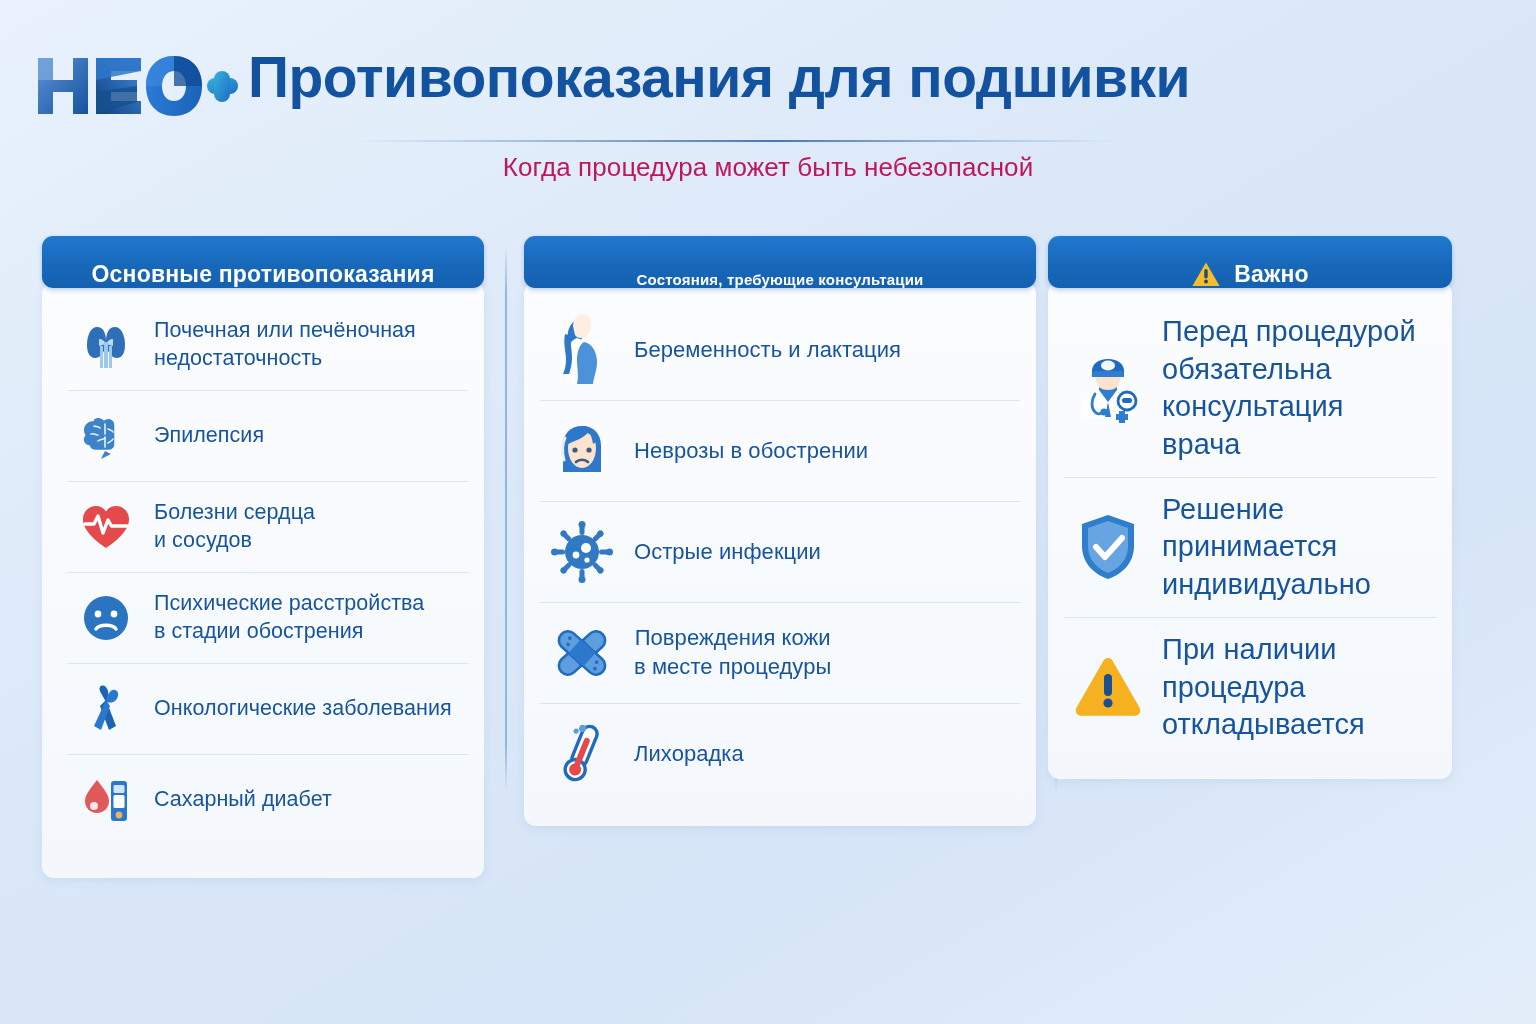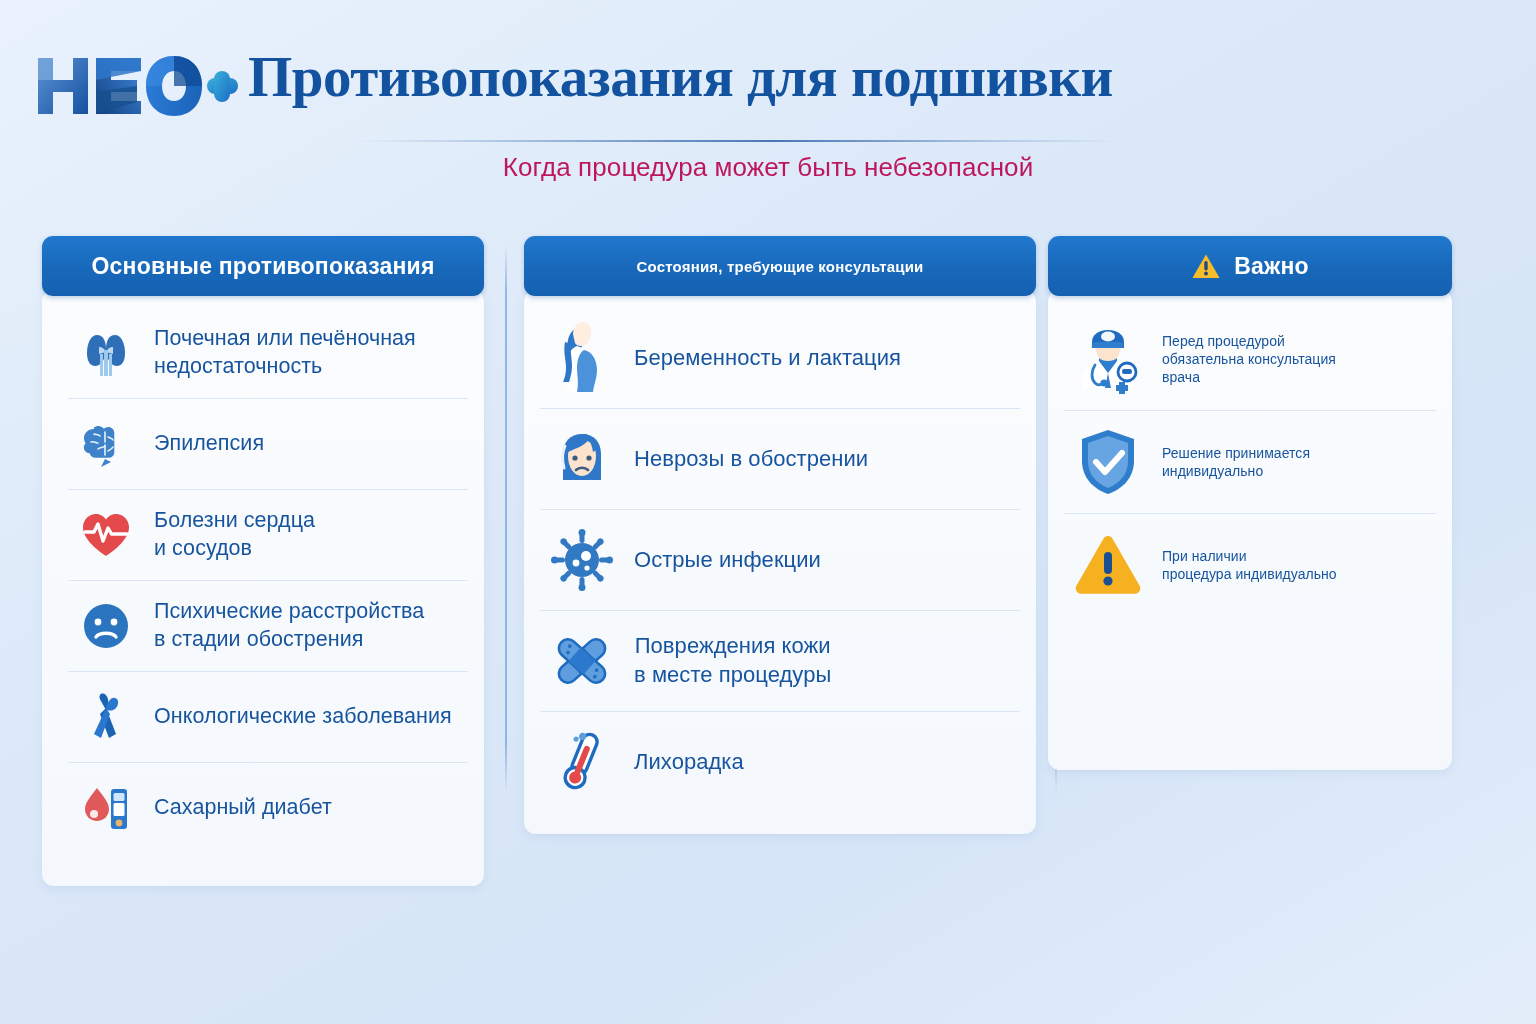--- a/index.html
+++ b/index.html
@@ -10,21 +10,21 @@
     position:relative;
   }
 
   
   .header{position:absolute;left:0;top:0;width:1536px;height:212px;}
   .logo-wrap{position:absolute;left:34px;top:52px;width:205px;height:68px;}
   .title{
     position:absolute;left:248px;top:44px;
     font-size:57px;font-weight:bold;letter-spacing:-0.5px;
     color:#12529f;white-space:nowrap;
-    font-family:Liberation Serif, serif;
+    font-family:Liberation Sans, sans-serif;
   }
   .title-rule{
     position:absolute;left:356px;top:140px;width:762px;height:2px;
     background:linear-gradient(90deg,rgba(21,82,158,0) 0%,rgba(21,82,158,.15) 12%,rgba(21,82,158,.55) 40%,rgba(21,82,158,.75) 55%,rgba(21,82,158,.2) 85%,rgba(21,82,158,0) 100%);
   }
   .subtitle{
     position:absolute;left:0;top:152px;width:1536px;text-align:center;
     font-size:26px;color:#be185d;letter-spacing:.1px;
   }
 
@@ -33,24 +33,24 @@
   .vdiv{position:absolute;width:2px;background:linear-gradient(180deg,rgba(120,165,215,0) 0%,rgba(120,165,215,.75) 9%,rgba(120,165,215,.75) 91%,rgba(120,165,215,0) 100%);}
   .vdiv.a{left:505px;top:8px;height:548px;}
   .vdiv.b{left:1055px;top:8px;height:548px;}
 
   .col{position:absolute;top:0;}
   .col.c1{left:42px;width:442px;}
   .col.c2{left:524px;width:512px;}
   .col.c3{left:1017px;width:404px;padding-left:31px;}
 
   .col-head{
-    height:60px;border-radius:11px;
+    height:52px;border-radius:11px;
     background:linear-gradient(180deg,#2079cf 0%,#1868ba 55%,#1560b0 100%);
     box-shadow:0 2px 5px rgba(24,88,160,.28);
-    display:flex;align-items:center;justify-content:center;gap:13px;
+    display:flex;align-items:flex-end;justify-content:center;gap:13px;
     color:#ffffff;font-size:23px;font-weight:bold;letter-spacing:.2px;
     position:relative;z-index:2;
   }
   .col.c2 .col-head{font-size:15px;}
 
   .col-body{
     margin-top:-6px;padding:18px 16px 22px 16px;
     background:linear-gradient(180deg,#fbfcfe 0%,#f7fafd 60%,#f4f8fd 100%);
     border-radius:12px;
     box-shadow:0 3px 10px rgba(70,120,180,.10);
@@ -66,21 +66,21 @@
   .row + .row{border-top:1.5px solid #dbe6f4;}
 
   .ic{width:64px;min-width:64px;height:64px;display:flex;align-items:center;justify-content:center;}
   .col.c2 .ic{width:72px;min-width:72px;height:74px;}
   .col.c3 .ic{width:76px;min-width:76px;height:76px;}
   .lbl{
     font-size:21.5px;line-height:1.30;color:#17549e;font-weight:normal;
     letter-spacing:.05px;
   }
   .col.c2 .lbl{font-size:22px;}
-  .col.c3 .lbl{font-size:14px;}
+  .col.c3 .lbl{font-size:29px;}
   .lbl span{display:block;}
 </style>
 </head>
 <body>
 
 <div class="header">
 
   <div class="logo-wrap">
     <svg width="205" height="68" viewBox="0 0 205 68">
       <defs>
@@ -409,20 +409,20 @@
       <div class="row">
         <span class="ic">
           <svg width="72" height="66" viewBox="0 0 72 66">
             <path d="M36 4c2 0 3.6 1 4.6 2.7l27 47c2 3.5-.5 8-4.6 8H9c-4.1 0-6.6-4.5-4.6-8l27-47C32.4 5 34 4 36 4z" fill="#f6b120"></path>
             <rect x="32" y="20" width="8" height="22" rx="4" fill="#1a4f94"></rect>
             <circle cx="36" cy="49" r="4.6" fill="#1a4f94"></circle>
           </svg>
         </span>
         <span class="lbl">
           <span>При наличии</span>
-          <span>процедура индивидуально</span>
+          <span>процедура откладывается</span>
         </span>
       </div>
 
     </div>
   </div>
 
 </div>
 
 </body></html>

